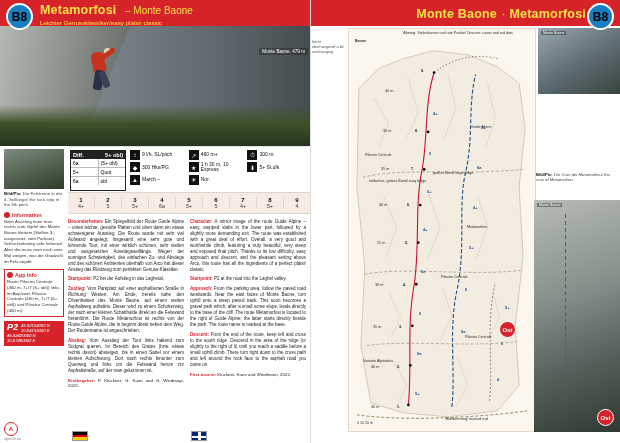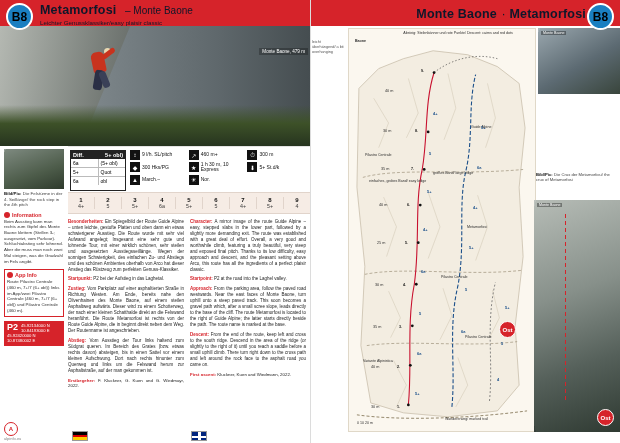--- a/index.html
+++ b/index.html
@@ -12,21 +12,21 @@
     position:relative;
   }
   .page { position:absolute; inset:0; display:flex; }
   .leftpage { position:relative; width:310px; height:443px; background:#fff; overflow:hidden;}
   .rightpage { position:relative; width:310px; height:443px; background:#fff; overflow:hidden;}
   .gutter { position:absolute; left:310px; top:0; width:1px; height:443px; background:#dcdcdc; z-index:40;}
 
   
   .hdr {
     position:absolute; top:0; left:0; height:26px;
-    background:#d6232a; color:#0f172a;
+    background:#d6232a; color:#fde047;
     display:flex; align-items:center;
   }
   .hdr.left { width:310px; padding-left:40px; }
   .hdr.right { width:316px; justify-content:flex-end; padding-right:40px; }
   .hdr .title { font-size:12.5px; font-weight:bold; letter-spacing:.2px; }
   .hdr .sub { font-size:10px; font-weight:normal; margin-left:4px;}
   .hdr .subsmall { font-size:6.2px; margin-top:1px; display:block; font-weight:normal;}
   .gradebadge {
     position:absolute; top:3px; width:27px; height:27px; border-radius:50%;
     background:#1a7fc1; color:#000000; border:2px solid #fff;
@@ -115,21 +115,21 @@
   .sb-photo:after{content:"";position:absolute;inset:0;
     background:linear-gradient(120deg,rgba(255,255,255,.18) 0 2px,transparent 2px 9px);}
   .sb-cap { font-size:4.4px; line-height:1.25; color:#444; margin-bottom:4px;}
   .sb-cap b{color:#111;}
   .sb-block { margin-bottom:5px; }
   .sb-h { font-size:5.4px; font-weight:bold; color:#d6232a; margin-bottom:1px; display:flex; align-items:center; gap:2px;}
   .sb-h .dot { width:6px;height:6px;border-radius:50%;background:#d6232a;display:inline-block;}
   .sb-t { font-size:4.4px; line-height:1.3; color:#333; }
   .appbox { border:1px solid #d6232a; padding:2px; margin-bottom:4px; }
   .appbox .t { font-size:4.4px; line-height:1.3; color:#333;}
-  .p2box { background:#d6232a; color:#fff; padding:2px 3px; font-size:4.2px; line-height:1.25; }
+  .p2box { background:#d6232a; color:#fff; padding:2px 3px; font-size:4.2px; line-height:1.25;font-style:italic; }
   .p2box .big { font-size:9px; font-weight:bold; line-height:1; }
   .p2row { display:flex; align-items:center; gap:3px;}
   .logo-bottom { position:absolute; bottom:2px; left:4px; font-size:4px; color:#888; }
   .logo-mark { width:14px;height:14px;border-radius:50%;border:1.5px solid #d6232a;display:flex;align-items:center;justify-content:center;color:#d6232a;font-size:6px;font-weight:bold;}
 
   
   .cols {
     position:absolute; top:216px; left:68px; width:242px; bottom:20px;
     display:flex; gap:6px; padding:3px 4px 0 0;
   }

